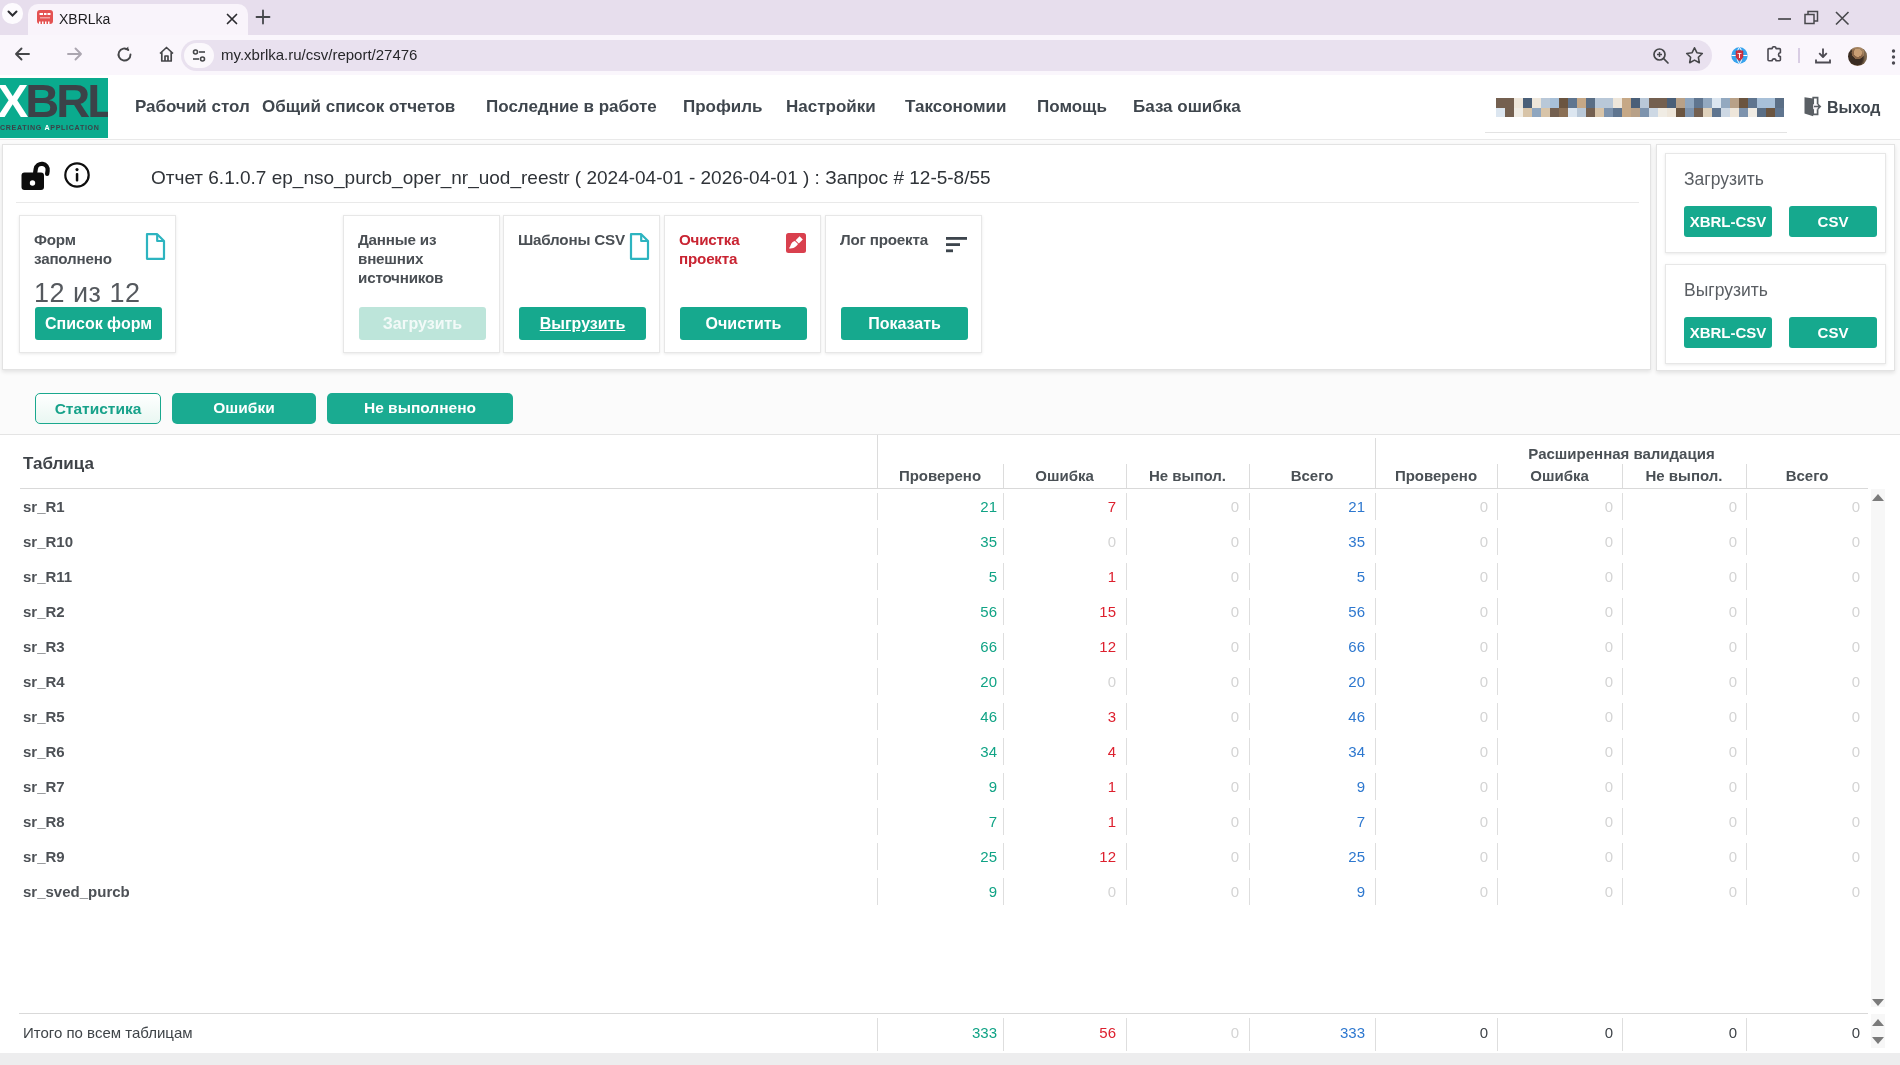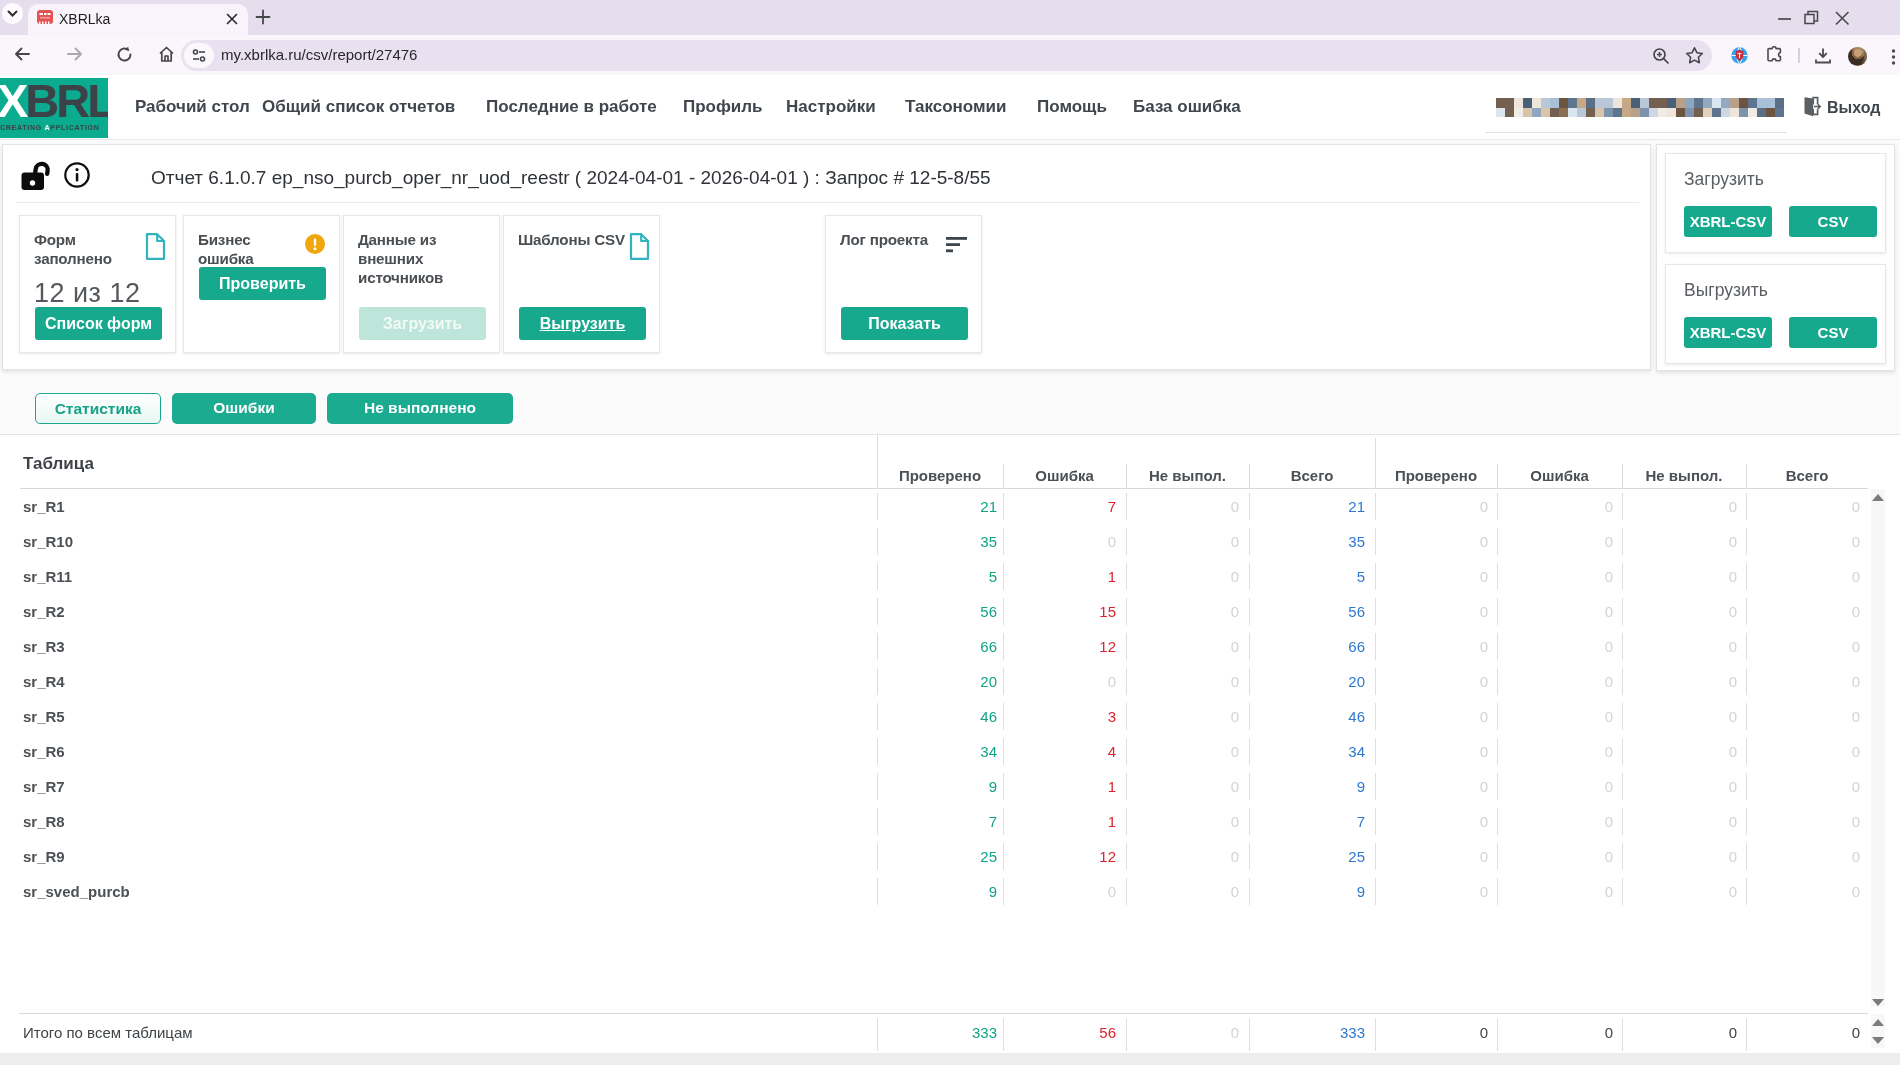--- a/index.html
+++ b/index.html
@@ -257,40 +257,40 @@
     <div id="hline"></div>
     <div class="card" style="left:16px">
       <h3>Форм<br>заполнено</h3>
         <svg class="cicon" style="right:9px;top:17px" width="21" height="27" viewBox="0 0 21 27">
           <path d="M2 1.2 H12.2 L19 8 V25.8 H2 Z" fill="none" stroke="#2db4c0" stroke-width="2.2" stroke-linejoin="round"></path>
           <path d="M12.2 1.2 V8 H19" fill="none" stroke="#2db4c0" stroke-width="2.2" stroke-linejoin="round"></path>
         </svg>
       <div style="position:absolute;left:14px;top:62px;font-size:27px;color:#55595e;letter-spacing:0.5px;">12 из 12</div>
       <div class="btn">Список форм</div>
     </div>
-    <div class="card" style="left:180px">
-      <h3>Бизнес<br>ошибка</h3>
-        <svg class="cicon" style="right:14px;top:18px" width="20" height="20" viewBox="0 0 20 20">
-          <circle cx="10" cy="10" r="10" fill="#f2a60d"></circle>
-          <rect x="8.8" y="4.5" width="2.4" height="7.5" rx="1.2" fill="#fff"></rect>
-          <circle cx="10" cy="14.8" r="1.5" fill="#fff"></circle>
-        </svg>
-      <div class="btn" style="bottom:52px">Проверить</div>
-    </div>
     <div class="card" style="left:340px">
       <h3>Данные из<br>внешних<br>источников</h3>
       <div class="btn" style="background:#bde5da;color:#f2faf8;">Загрузить</div>
     </div>
     <div class="card" style="left:500px">
       <h3>Шаблоны CSV</h3>
         <svg class="cicon" style="right:9px;top:17px" width="21" height="27" viewBox="0 0 21 27">
           <path d="M2 1.2 H12.2 L19 8 V25.8 H2 Z" fill="none" stroke="#2db4c0" stroke-width="2.2" stroke-linejoin="round"></path>
           <path d="M12.2 1.2 V8 H19" fill="none" stroke="#2db4c0" stroke-width="2.2" stroke-linejoin="round"></path>
         </svg>
       <div class="btn" style="text-decoration:underline;">Выгрузить</div>
+    </div>
+    <div class="card" style="left:661px">
+      <h3 style="color:#c92432">Очистка<br>проекта</h3>
+        <svg class="cicon" style="right:14px;top:17px" width="20" height="20" viewBox="0 0 20 20">
+          <rect x="0" y="0" width="20" height="20" rx="2.5" fill="#d9404e"></rect>
+          <path d="M13.6 3.2 L16.8 6.4 L12.8 10.4 L9.6 7.2 Z" fill="#fff"></path>
+          <path d="M8.9 8 L12 11.1 C11 12.9 9.4 14.3 7.4 15 C5.9 15.5 4.3 15.6 2.9 15.3 C3.8 14.3 4.4 13 4.8 11.7 C5.4 9.9 7 8.5 8.9 8 Z" fill="#fff"></path>
+        </svg>
+      <div class="btn">Очистить</div>
     </div>
     <div class="card" style="left:822px">
       <h3>Лог проекта</h3>
         <svg class="cicon" style="right:13px;top:21px" width="22" height="16" viewBox="0 0 22 16">
           <rect x="0" y="0" width="21" height="2.8" fill="#3d454d"></rect>
           <rect x="0" y="6.2" width="14" height="2.8" fill="#3d454d"></rect>
           <rect x="0" y="12.4" width="7" height="2.8" fill="#3d454d"></rect>
         </svg>
       <div class="btn">Показать</div>
     </div>
@@ -307,20 +307,21 @@
       <div class="bt" style="left:123px">CSV</div>
     </div>
   </div>
   <div class="tabbtn" style="left:35px;width:126px;border:1px solid #1aa88e;color:#17a28a;background:linear-gradient(#ffffff,#e9f7f2);">Статистика</div>
   <div class="tabbtn" style="left:172px;width:144px;background:#1aab91;color:#fff;">Ошибки</div>
   <div class="tabbtn" style="left:327px;width:186px;background:#1aab91;color:#fff;">Не выполнено</div>
   <div id="tablepanel">
   <div class="vline" style="left:877px;top:0;height:53px"></div>
   <div class="vline" style="left:1375px;top:3px;height:50px"></div>
   <div class="hdr" style="left:23px;top:19px;font-size:17px;color:#3f4348">Таблица</div>
+  <div class="hdr" style="left:1375px;top:10px;width:493px;text-align:center">Расширенная валидация</div>
   <div class="hdr" style="left:877px;top:32px;width:126px;text-align:center">Проверено</div>
   <div class="hdr" style="left:1003px;top:32px;width:123px;text-align:center">Ошибка</div>
   <div class="hdr" style="left:1126px;top:32px;width:123px;text-align:center">Не выпол.</div>
   <div class="hdr" style="left:1249px;top:32px;width:126px;text-align:center">Всего</div>
   <div class="hdr" style="left:1375px;top:32px;width:122px;text-align:center">Проверено</div>
   <div class="hdr" style="left:1497px;top:32px;width:125px;text-align:center">Ошибка</div>
   <div class="hdr" style="left:1622px;top:32px;width:124px;text-align:center">Не выпол.</div>
   <div class="hdr" style="left:1746px;top:32px;width:122px;text-align:center">Всего</div>
   <div class="vline" style="left:1003px;top:29px;height:24px"></div>
   <div class="vline" style="left:1126px;top:29px;height:24px"></div>

